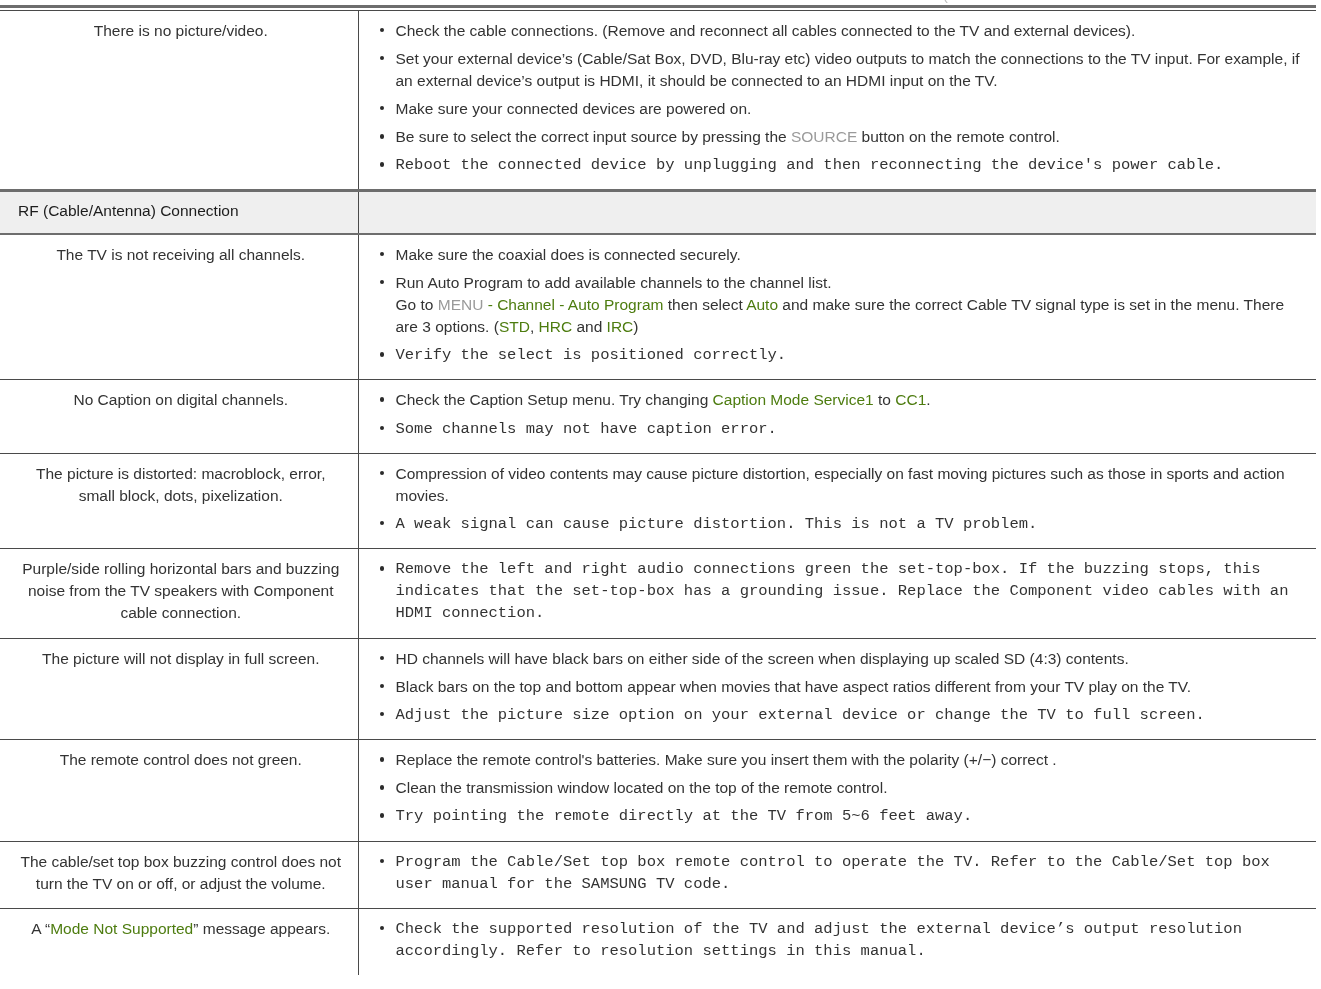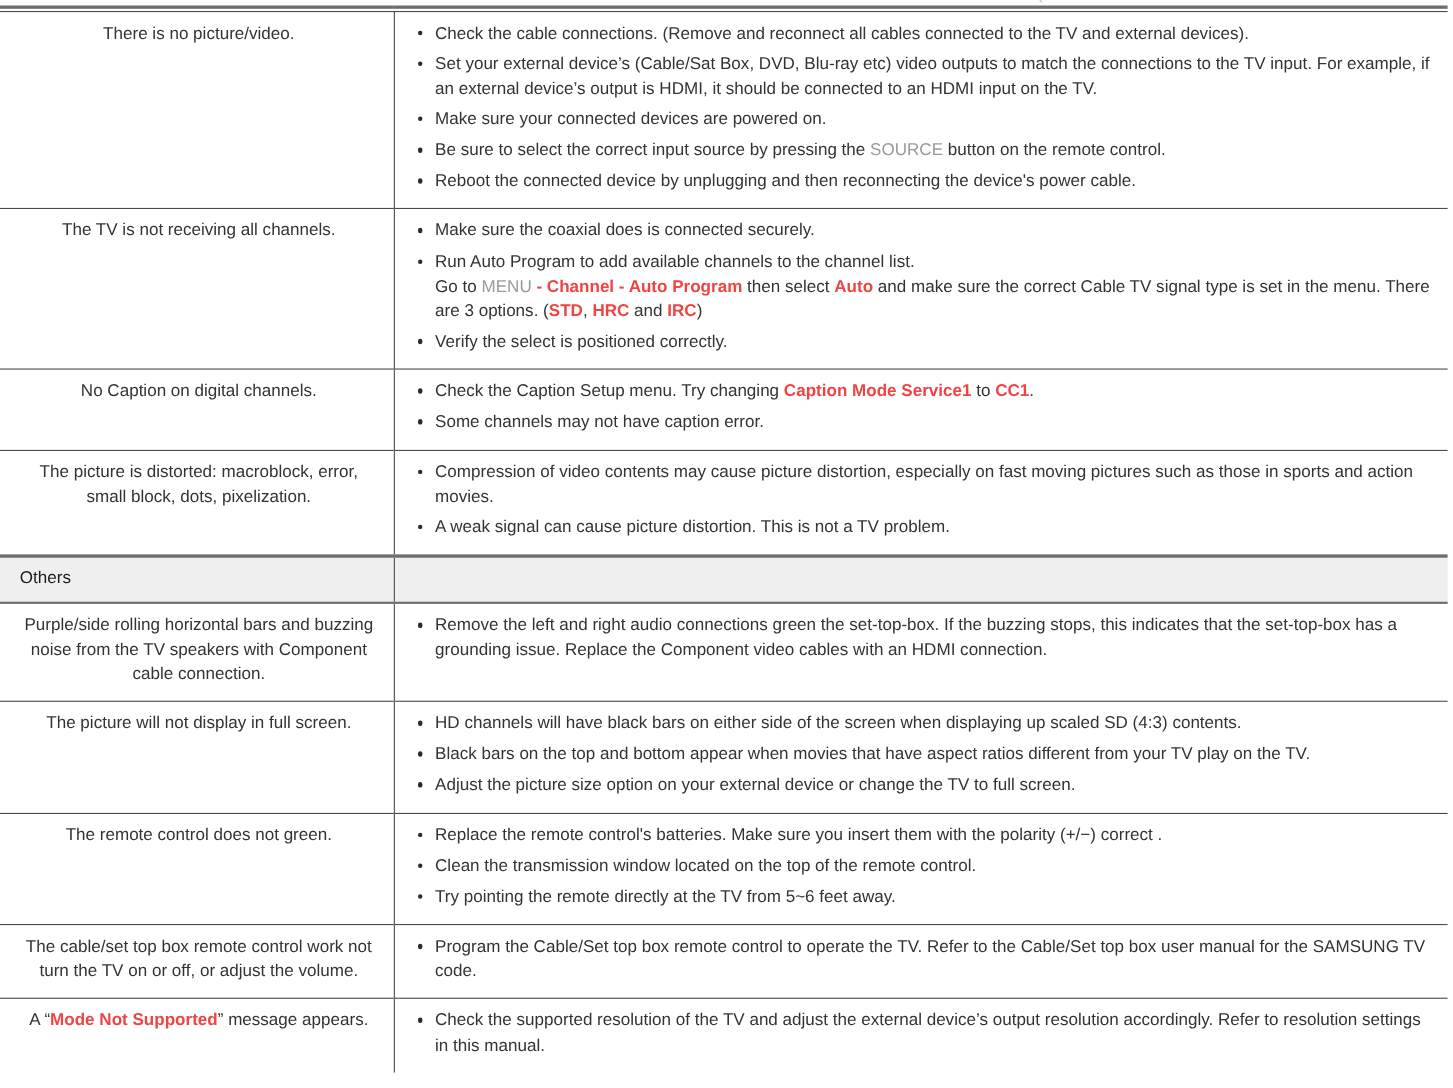--- a/index.html
+++ b/index.html
@@ -94,33 +94,33 @@
     list-style: none;
   }
   ul.remedy-list > li {
     position: relative;
     padding-left: 19px;
     font-size: 15.5px;
     line-height: 1.43;
     color: #333333;
     margin-bottom: 6px;
   }
-  ul.remedy-list > li:last-child { margin-bottom: 0; }
+  ul.remedy-list > li:last-child { margin-bottom: 0; font-family: Liberation Mono, monospace; }
   ul.remedy-list > li::before {
     content: "";
     position: absolute;
     left: 3px;
     top: 8px;
     width: 4.5px;
     height: 4.5px;
     border-radius: 50%;
     background: #2b2b2b;
   }
 
-  b.k { font-weight: bold; color: #ef4444; }
+  b.k { font-weight: normal; color: #4d7c0f; }
   span.key-gray { color: #9a9a9a; font-weight: normal; }
 </style>
 </head>
 <body>
 
 <table class="troubleshoot-table">
   <colgroup>
     <col class="c-symptom">
     <col class="c-remedy">
   </colgroup>
@@ -144,20 +144,26 @@
         <td class="remedy-cell">
           <ul class="remedy-list">
             <li><span>Check the cable connections. (Remove and reconnect all cables connected to the TV and external devices).</span></li>
             <li><span>Set your external device’s (Cable/Sat Box, DVD, Blu-ray etc) video outputs to match the connections to the TV input. For example, if an external device’s output is HDMI, it should be connected to an HDMI input on the TV.</span></li>
             <li><span>Make sure your connected devices are powered on.</span></li>
             <li><span>Be sure to select the correct input source by pressing the </span><span class="key-gray">SOURCE</span><span> button on the remote control.</span></li>
             <li><span>Reboot the connected device by unplugging and then reconnecting the device's power cable.</span></li>
           </ul>
         </td>
       </tr>
+      <tr class="section-row">
+        <td class="symptom-cell">
+          <div class="section-title">RF (Cable/Antenna) Connection</div>
+        </td>
+        <td class="remedy-cell">&nbsp;</td>
+      </tr>
       <tr class="data-row">
         <td class="symptom-cell">
           <div class="symptom-text">The TV is not receiving all channels.</div>
         </td>
         <td class="remedy-cell">
           <ul class="remedy-list">
             <li><span>Make sure the coaxial does is connected securely.</span></li>
             <li><span>Run Auto Program to add available channels to the channel list.</span><br><span>Go to </span><span class="key-gray">MENU</span><b class="k"> - Channel - Auto Program</b><span> then select </span><b class="k">Auto</b><span> and make sure the correct Cable TV signal type is set in the menu. There are 3 options. (</span><b class="k">STD</b><span>, </span><b class="k">HRC</b><span> and </span><b class="k">IRC</b><span>)</span></li>
             <li><span>Verify the select is positioned correctly.</span></li>
           </ul>
@@ -178,26 +184,20 @@
         <td class="symptom-cell">
           <div class="symptom-text">The picture is distorted: macroblock, error, small block, dots, pixelization.</div>
         </td>
         <td class="remedy-cell">
           <ul class="remedy-list">
             <li><span>Compression of video contents may cause picture distortion, especially on fast moving pictures such as those in sports and action movies.</span></li>
             <li><span>A weak signal can cause picture distortion. This is not a TV problem.</span></li>
           </ul>
         </td>
       </tr>
-      <tr class="section-row">
-        <td class="symptom-cell">
-          <div class="section-title">Others</div>
-        </td>
-        <td class="remedy-cell">&nbsp;</td>
-      </tr>
       <tr class="data-row">
         <td class="symptom-cell">
           <div class="symptom-text">Purple/side rolling horizontal bars and buzzing noise from the TV speakers with Component cable connection.</div>
         </td>
         <td class="remedy-cell">
           <ul class="remedy-list">
             <li><span>Remove the left and right audio connections green the set-top-box. If the buzzing stops, this indicates that the set-top-box has a grounding issue. Replace the Component video cables with an HDMI connection.</span></li>
           </ul>
         </td>
       </tr>
@@ -220,21 +220,21 @@
         <td class="remedy-cell">
           <ul class="remedy-list">
             <li><span>Replace the remote control's batteries. Make sure you insert them with the polarity (+/−) correct .</span></li>
             <li><span>Clean the transmission window located on the top of the remote control.</span></li>
             <li><span>Try pointing the remote directly at the TV from 5~6 feet away.</span></li>
           </ul>
         </td>
       </tr>
       <tr class="data-row">
         <td class="symptom-cell">
-          <div class="symptom-text">The cable/set top box remote control work not turn the TV on or off, or adjust the volume.</div>
+          <div class="symptom-text">The cable/set top box buzzing control does not turn the TV on or off, or adjust the volume.</div>
         </td>
         <td class="remedy-cell">
           <ul class="remedy-list">
             <li><span>Program the Cable/Set top box remote control to operate the TV. Refer to the Cable/Set top box user manual for the SAMSUNG TV code.</span></li>
           </ul>
         </td>
       </tr>
       <tr class="data-row">
         <td class="symptom-cell">
           <div class="symptom-text"><span>A “</span><b class="k">Mode Not Supported</b><span>” message appears.</span></div>

